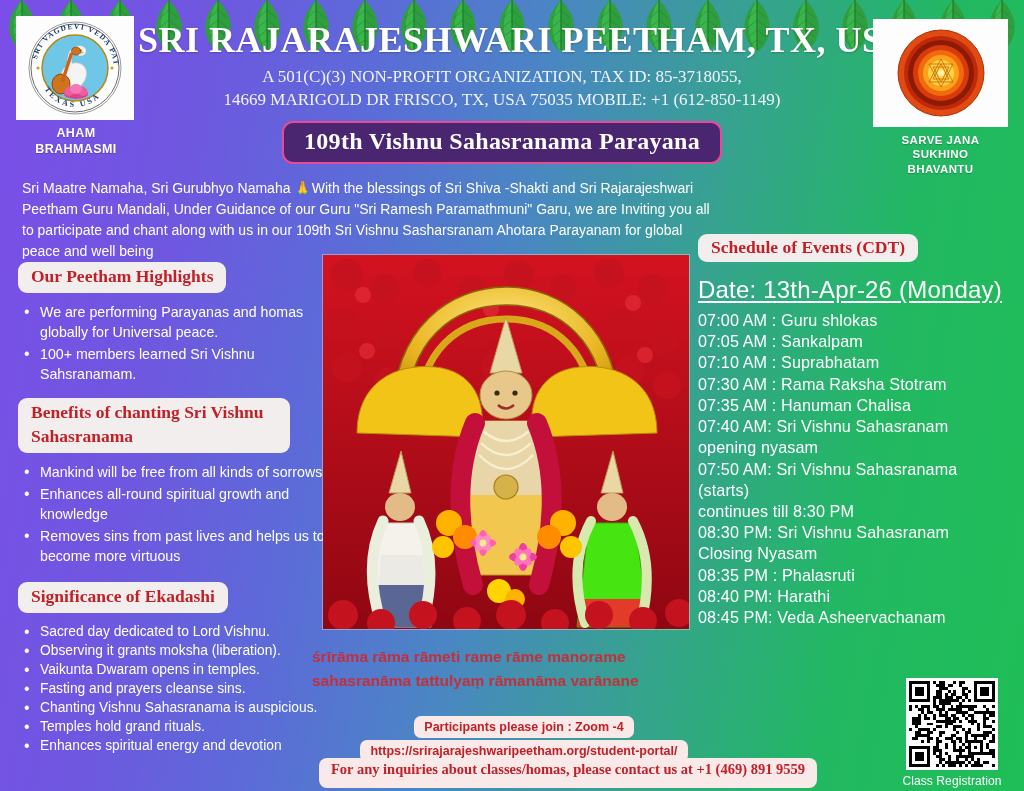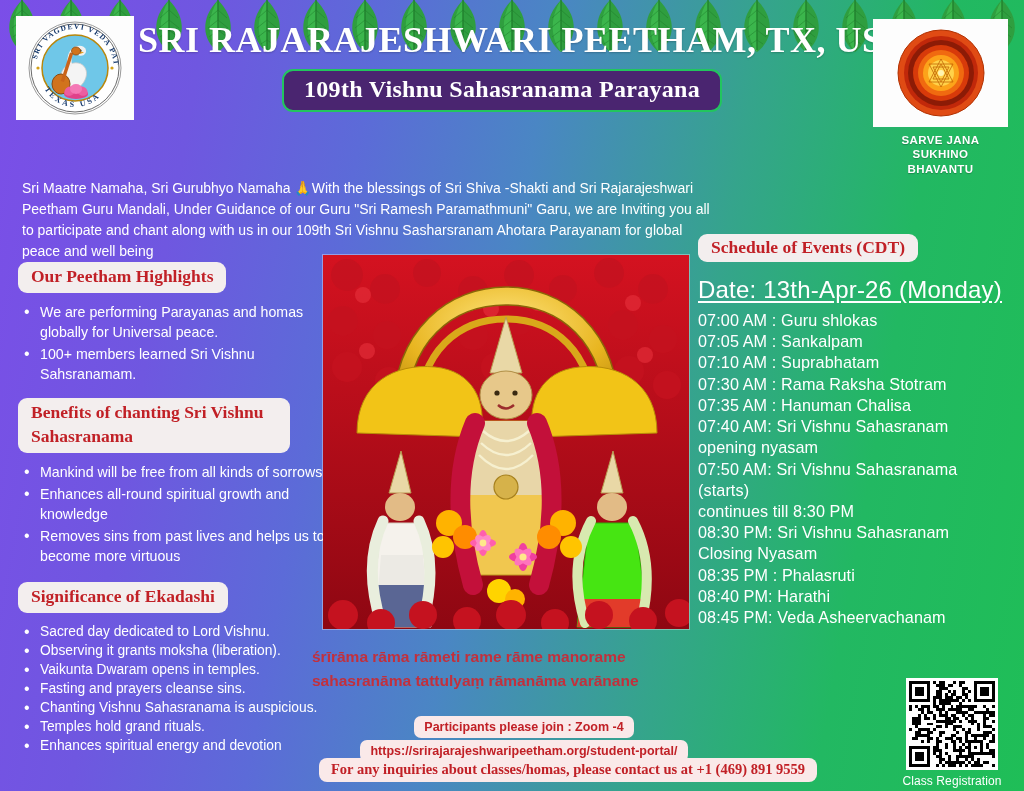--- a/index.html
+++ b/index.html
@@ -31,21 +31,21 @@
   .head-center { position:absolute; left:138px; right:158px; top:22px; text-align:center; }
   .org-title {
     font-family:"Liberation Serif", serif; font-weight:bold; color:#ffffff;
     font-size:36px; letter-spacing:.5px; line-height:1.05; white-space:nowrap;
     text-shadow:0 1px 2px rgba(0,0,0,.22);
   }
   .org-sub {
     font-family:"Liberation Serif", serif; color:#f2f4ff; font-size:17px; line-height:1.35; margin-top:6px;
   }
   .event-banner {
-    margin:9px auto 0; display:inline-block; background:#4a2570; border:2px solid #22c55e;
+    margin:9px auto 0; display:inline-block; background:#4a2570; border:2px solid #ec4899;
     border-radius:11px; padding:5px 20px 7px;
     font-family:"Liberation Serif", serif; font-weight:bold; color:#ffffff; font-size:24px; letter-spacing:.3px;
   }
 
   
   .intro {
     position:absolute; left:22px; top:178px; width:690px; z-index:3;
     color:#ffffff; font-size:14px; line-height:1.5;
   }
 
@@ -104,21 +104,21 @@
     display:inline-block; background:#fae9e9; color:#c12026; font-weight:bold;
     font-size:12.5px; padding:2px 10px; border-radius:7px; line-height:1.45;
   }
   .zoom-line2 { font-size:12.5px; margin-top:2px; }
 
   .contact-box {
     position:absolute; left:283px; top:758px; width:570px; z-index:3; text-align:center;
   }
   .contact-box span {
     display:inline-block; background:#fae9e9; color:#c12026; border-radius:8px;
-    font-family:"Liberation Serif", serif; font-weight:bold; font-size:14.5px; padding:3px 12px 4px;
+    font-family:"Liberation Serif", serif; font-weight:bold; font-size:14.5px; padding:3px 12px 10px;
   }
 
   
   .qr-wrap { position:absolute; right:22px; top:678px; width:100px; z-index:3; text-align:center; }
   .qr-box { width:92px; height:92px; background:#ffffff; padding:3px; margin:0 auto; }
   .qr-label { color:#ffffff; font-size:12px; margin-top:4px; letter-spacing:.1px; }
 </style>
 </head>
 <body>
 
@@ -512,24 +512,32 @@
         <g>
           <ellipse cx="56" cy="76" rx="12" ry="5" fill="#e0418a"></ellipse>
           <ellipse cx="50" cy="73" rx="6" ry="4.4" fill="#ec5ea0" transform="rotate(-28 50 73)"></ellipse>
           <ellipse cx="62" cy="73" rx="6" ry="4.4" fill="#ec5ea0" transform="rotate(28 62 73)"></ellipse>
           <ellipse cx="56" cy="71" rx="6" ry="5" fill="#f478b5"></ellipse>
         </g>
         <circle cx="18" cy="50" r="1.6" fill="#d4a017"></circle>
         <circle cx="92" cy="50" r="1.6" fill="#d4a017"></circle>
       </svg>
     </div>
+    <div class="logo-caption">
+      <div>AHAM</div>
+      <div>BRAHMASMI</div>
+    </div>
   </div>
 
   <div class="head-center">
     <div class="org-title">SRI RAJARAJESHWARI PEETHAM, TX, USA</div>
+    <div class="org-sub">
+      <div>A 501(C)(3) NON-PROFIT ORGANIZATION, TAX ID: 85-3718055,</div>
+      <div>14669 MARIGOLD DR FRISCO, TX, USA 75035 MOBILE: +1 (612-850-1149)</div>
+    </div>
     <div class="event-banner">109th Vishnu Sahasranama Parayana</div>
   </div>
 
   <div class="logo-right">
     <div class="logo-badge">
       <svg width="112" height="100" viewBox="0 0 112 100">
         <g transform="translate(56,50)">
           <g>
             <circle r="44" fill="#ffffff"></circle>
             <g fill="#e04b14">

